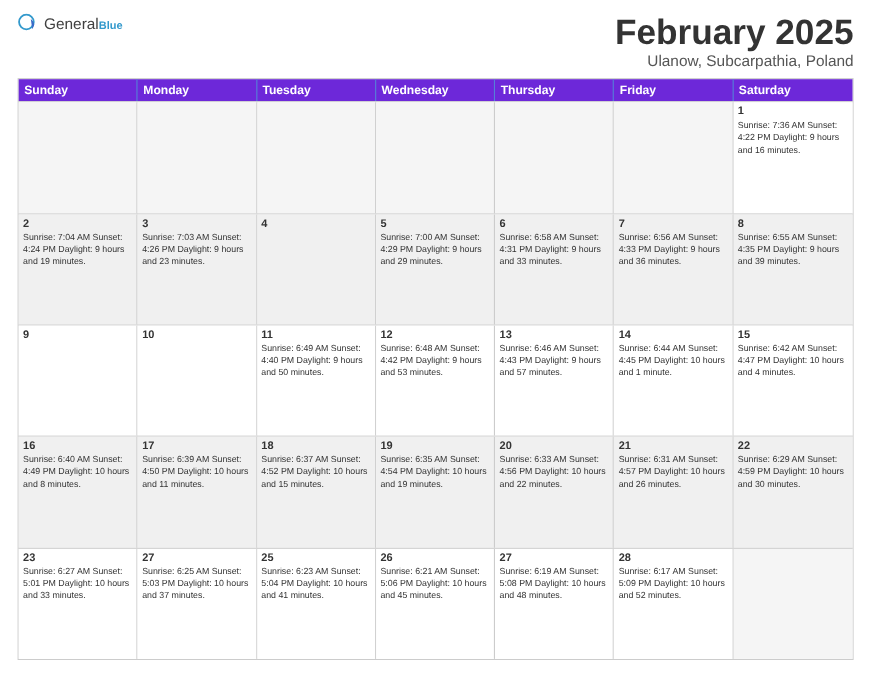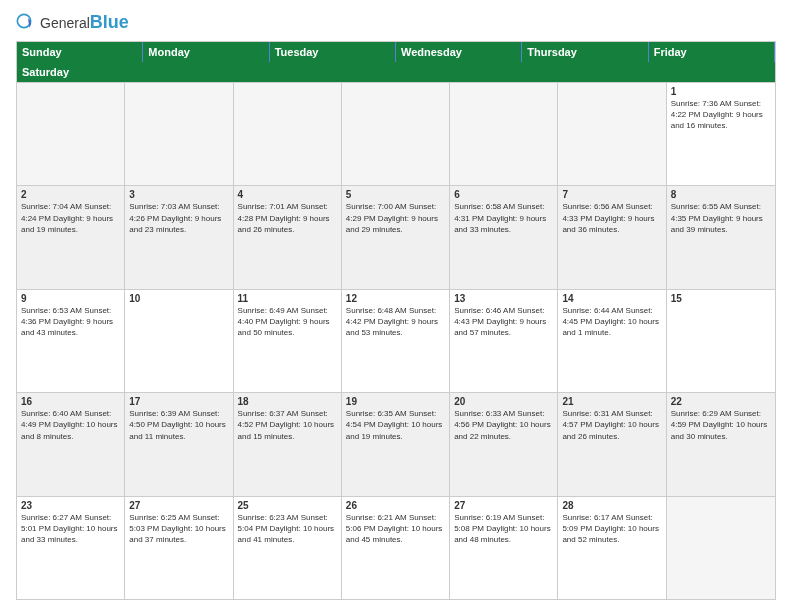--- a/index.html
+++ b/index.html
@@ -27,21 +27,21 @@
       display: flex;
       align-items: center;
       gap: 4px;
     }
     .logo-text-general {
       font-size: 14px;
       font-weight: normal;
       color: #404040;
     }
     .logo-text-blue {
-      font-size: 18px;
+      font-size: 10px;
       font-weight: bold;
       color: #3399cc;
     }
     .logo-icon {
       width: 20px;
       height: 20px;
     }
     .title-block {
       text-align: right;
     }
@@ -56,22 +56,22 @@
       color: #555;
     }
     .calendar {
       flex: 1;
       display: flex;
       flex-direction: column;
       border: 1px solid #ccc;
     }
     .cal-header {
       display: grid;
-      grid-template-columns: repeat(6, 1fr);
-      background: #15803d;
+      grid-template-columns: repeat(7, 1fr);
+      background: #6d28d9;
     }
     .cal-header-cell {
       color: #fff;
       font-size: 11px;
       font-weight: bold;
       text-align: left;
       padding: 4px 5px;
       border-right: 1px solid #5580d8;
     }
     .cal-header-cell:last-child { border-right: none; }
@@ -118,20 +118,24 @@
   <div class="header">
     <div class="logo">
       <svg class="logo-icon" viewBox="0 0 30 30">
         <circle cx="12" cy="12" r="10" fill="none" stroke="#3399cc" stroke-width="2.5"></circle>
         <path d="M18 8 Q26 14 20 22" fill="#3b6bc8" stroke="none"></path>
       </svg>
       <div>
         <span class="logo-text-general">General</span><span class="logo-text-blue">Blue</span>
       </div>
     </div>
+    <div class="title-block">
+      <div class="main-title">February 2025</div>
+      <div class="sub-title">Ulanow, Subcarpathia, Poland</div>
+    </div>
   </div>
 
   <div class="calendar">
     <div class="cal-header">
     <div class="cal-header-cell">Sunday</div>
         <div class="cal-header-cell">Monday</div>
         <div class="cal-header-cell">Tuesday</div>
         <div class="cal-header-cell">Wednesday</div>
         <div class="cal-header-cell">Thursday</div>
         <div class="cal-header-cell">Friday</div>
@@ -160,23 +164,20 @@
 Daylight: 9 hours and 19 minutes.</div>
           </div>
           <div class="cal-cell shaded">
             <span class="day-num">3</span>
             <div class="cell-text">Sunrise: 7:03 AM
 Sunset: 4:26 PM
 Daylight: 9 hours and 23 minutes.</div>
           </div>
           <div class="cal-cell shaded">
             <span class="day-num">4</span>
-            <div class="cell-text">Sunrise: 7:01 AM
-Sunset: 4:28 PM
-Daylight: 9 hours and 26 minutes.</div>
           </div>
           <div class="cal-cell shaded">
             <span class="day-num">5</span>
             <div class="cell-text">Sunrise: 7:00 AM
 Sunset: 4:29 PM
 Daylight: 9 hours and 29 minutes.</div>
           </div>
           <div class="cal-cell shaded">
             <span class="day-num">6</span>
             <div class="cell-text">Sunrise: 6:58 AM
@@ -192,23 +193,20 @@
           <div class="cal-cell shaded">
             <span class="day-num">8</span>
             <div class="cell-text">Sunrise: 6:55 AM
 Sunset: 4:35 PM
 Daylight: 9 hours and 39 minutes.</div>
           </div>
         </div>
         <div class="cal-row">
           <div class="cal-cell">
             <span class="day-num">9</span>
-            <div class="cell-text">Sunrise: 6:53 AM
-Sunset: 4:36 PM
-Daylight: 9 hours and 43 minutes.</div>
           </div>
           <div class="cal-cell">
             <span class="day-num">10</span>
           </div>
           <div class="cal-cell">
             <span class="day-num">11</span>
             <div class="cell-text">Sunrise: 6:49 AM
 Sunset: 4:40 PM
 Daylight: 9 hours and 50 minutes.</div>
           </div>
@@ -225,20 +223,23 @@
 Daylight: 9 hours and 57 minutes.</div>
           </div>
           <div class="cal-cell">
             <span class="day-num">14</span>
             <div class="cell-text">Sunrise: 6:44 AM
 Sunset: 4:45 PM
 Daylight: 10 hours and 1 minute.</div>
           </div>
           <div class="cal-cell">
             <span class="day-num">15</span>
+            <div class="cell-text">Sunrise: 6:42 AM
+Sunset: 4:47 PM
+Daylight: 10 hours and 4 minutes.</div>
           </div>
         </div>
         <div class="cal-row">
           <div class="cal-cell shaded">
             <span class="day-num">16</span>
             <div class="cell-text">Sunrise: 6:40 AM
 Sunset: 4:49 PM
 Daylight: 10 hours and 8 minutes.</div>
           </div>
           <div class="cal-cell shaded">

